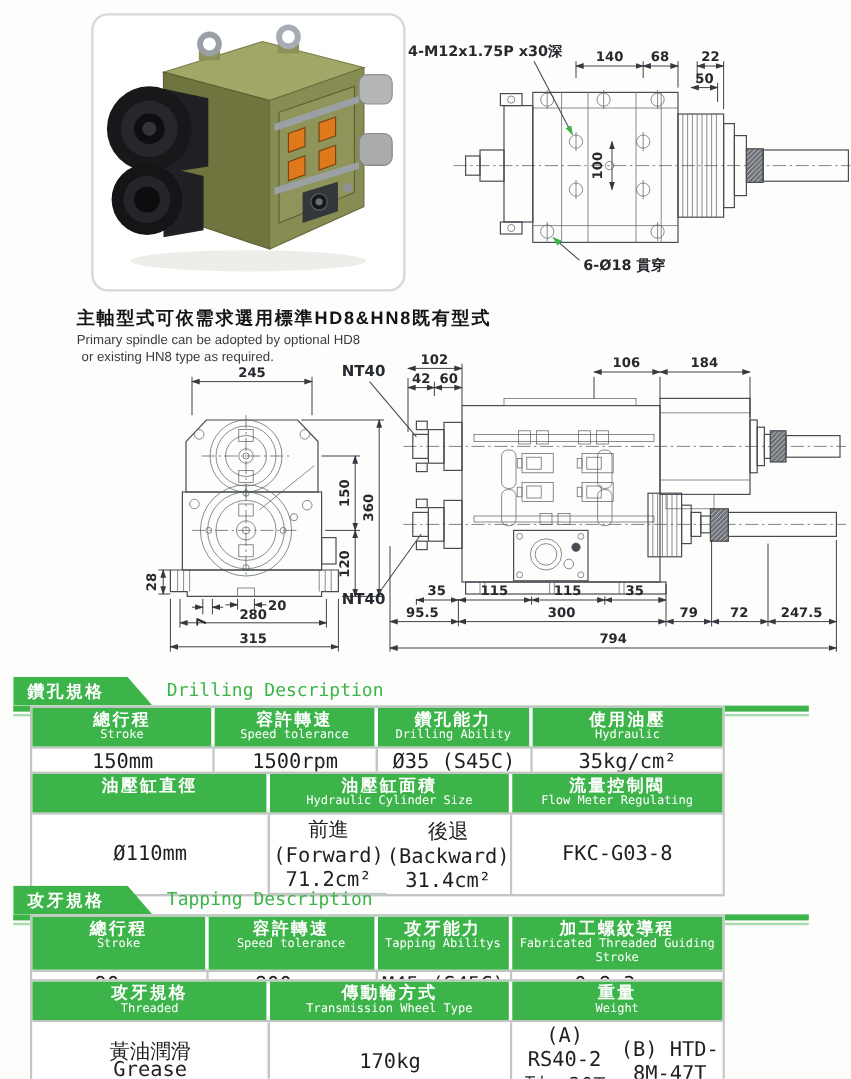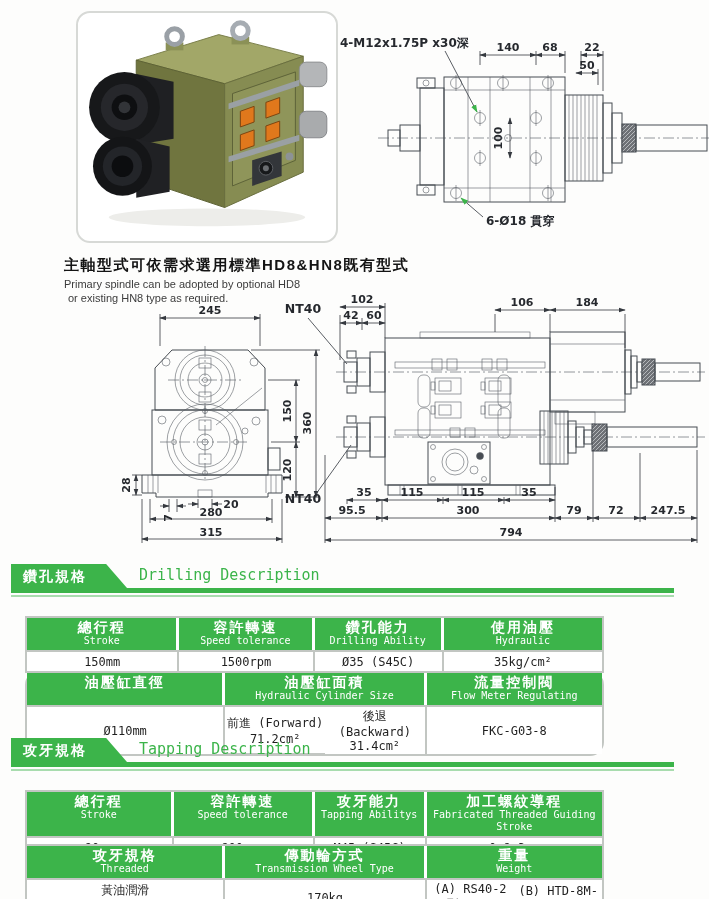--- a/index.html
+++ b/index.html
@@ -32,32 +32,32 @@
   .section-tab{position:absolute;left:0;top:0;width:116px;height:24px;background:#3cb44a;
     clip-path:polygon(0 0,82% 0,100% 100%,0 100%);color:#fff;font-size:14px;font-weight:bold;
     letter-spacing:2px;text-align:left;line-height:24px;padding-left:12px;box-sizing:border-box;}
   .section-bar{position:absolute;left:0;top:24px;width:100%;height:5px;background:#3cb44a;}
   .section-subbar{position:absolute;left:0;top:31px;width:100%;height:2px;background:#a8dcae;}
   .section-title-en{position:absolute;left:128px;top:2px;color:#3bb44a;
     font-family:"DejaVu Sans Mono",monospace;font-size:15px;}
 
   
   .spec-table{position:absolute;left:25px;width:579px;border:2px solid #c2c6c2;background:#fff;
-    box-sizing:border-box;margin-top:28px;}
+    box-sizing:border-box;}
   .thead{display:grid;background:#fff;}
   .tbody{display:grid;border-top:2px solid #c2c6c2;}
   .cols-d1{grid-template-columns:26.5fr 23.5fr 22.5fr 27.5fr;}
   .cols-t1{grid-template-columns:25.5fr 24.5fr 19.5fr 30.5fr;}
   .cols-3{grid-template-columns:34.5fr 35fr 30.5fr;}
   .hcell{background:#3cb44a;color:#fff;text-align:center;padding:2px 0 3px;border-right:3px solid #fff;box-sizing:border-box;}
   .thead > .hcell:last-child{border-right:none;}
   .hzh{font-size:14px;font-weight:bold;letter-spacing:2px;line-height:15px;}
   .hen{font-size:10px;font-family:"DejaVu Sans Mono",monospace;line-height:12px;}
   .vcell{background:#fff;display:flex;align-items:center;justify-content:center;text-align:center;
-    font-size:12px;font-family:"DejaVu Sans Mono",monospace;color:#1f1f1f;
+    font-size:17px;font-family:"DejaVu Sans Mono",monospace;color:#1f1f1f;
     border-right:2px solid #c2c6c2;box-sizing:border-box;min-height:19px;padding:1px 0;}
   .tbody > .vcell:last-child{border-right:none;}
   .vcell.tall{min-height:36px;}
   .vcell.split{align-items:stretch;padding:0;}
   .sub{flex:1;display:flex;align-items:center;justify-content:center;padding:1px 0;}
   .sub:first-child{border-bottom:1.5px solid #c2c6c2;}
   .two-line{line-height:15px;}
 </style>
 </head>
 <body>
@@ -410,21 +410,21 @@
     </div>
   </div>
   <div class="tbody cols-d1">
     <div class="vcell">150mm</div>
     <div class="vcell">1500rpm</div>
     <div class="vcell">Ø35 (S45C)</div>
     <div class="vcell">35kg/cm²</div>
   </div>
 </div>
 
-<div class="spec-table" style="top:643px;border-radius:14px;">
+<div class="spec-table" style="top:643px;">
   <div class="thead cols-3">
     <div class="hcell">
       <div class="hzh">油壓缸直徑</div>
     </div>
     <div class="hcell">
       <div class="hzh">油壓缸面積</div>
       <div class="hen">Hydraulic Cylinder Size</div>
     </div>
     <div class="hcell">
       <div class="hzh">流量控制閥</div>

